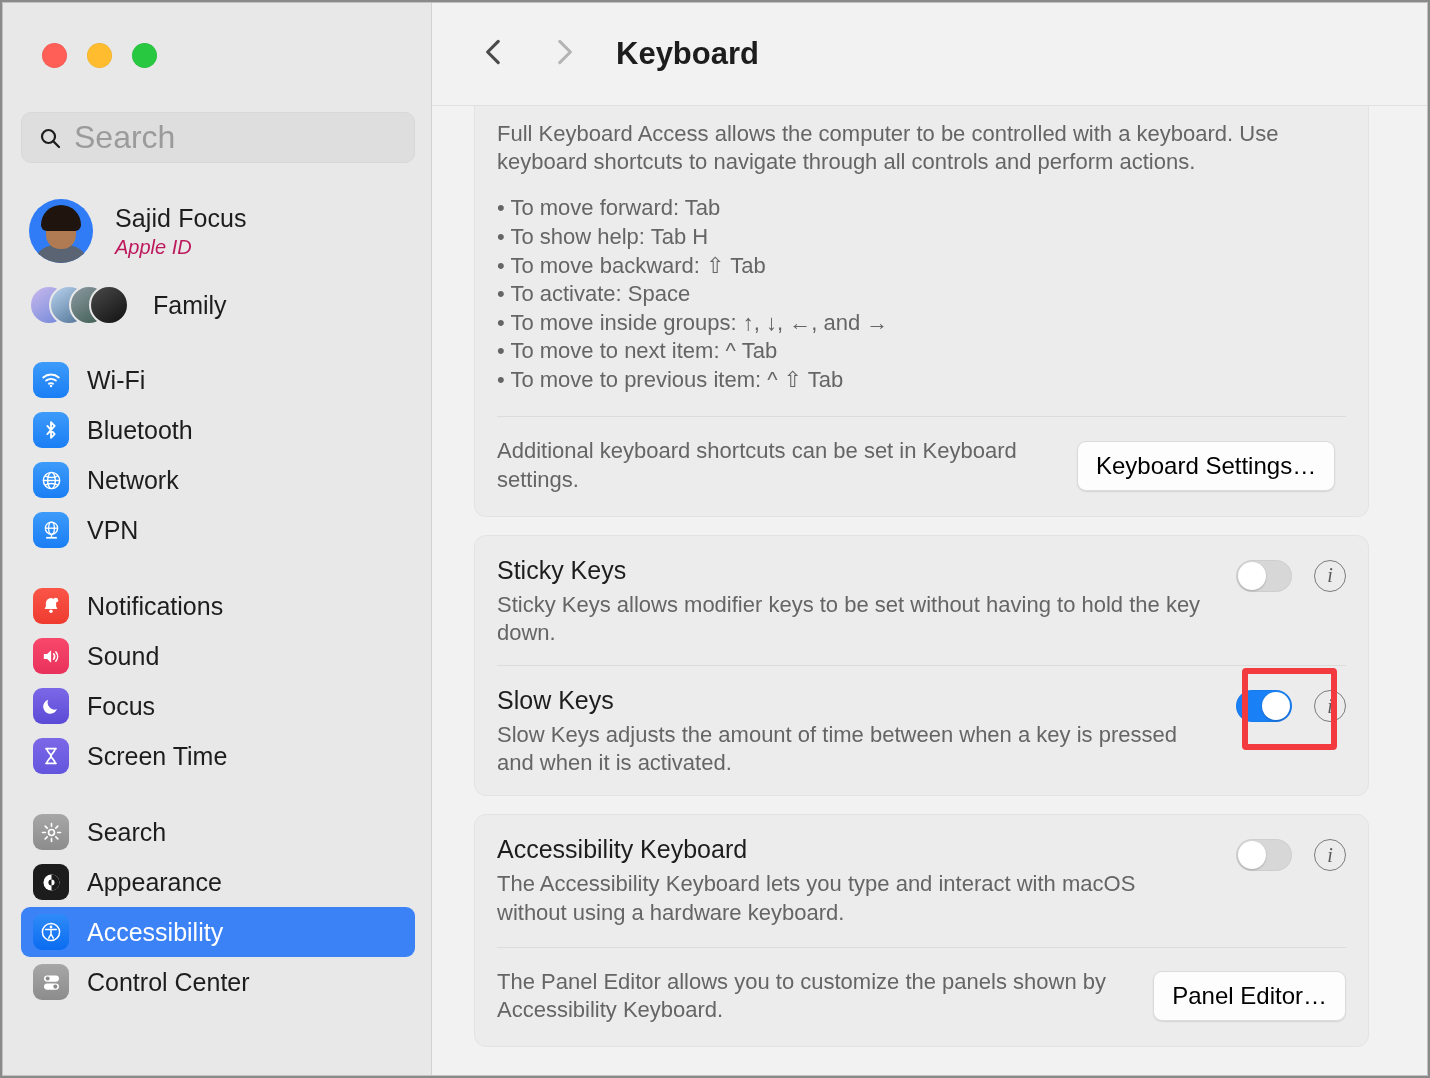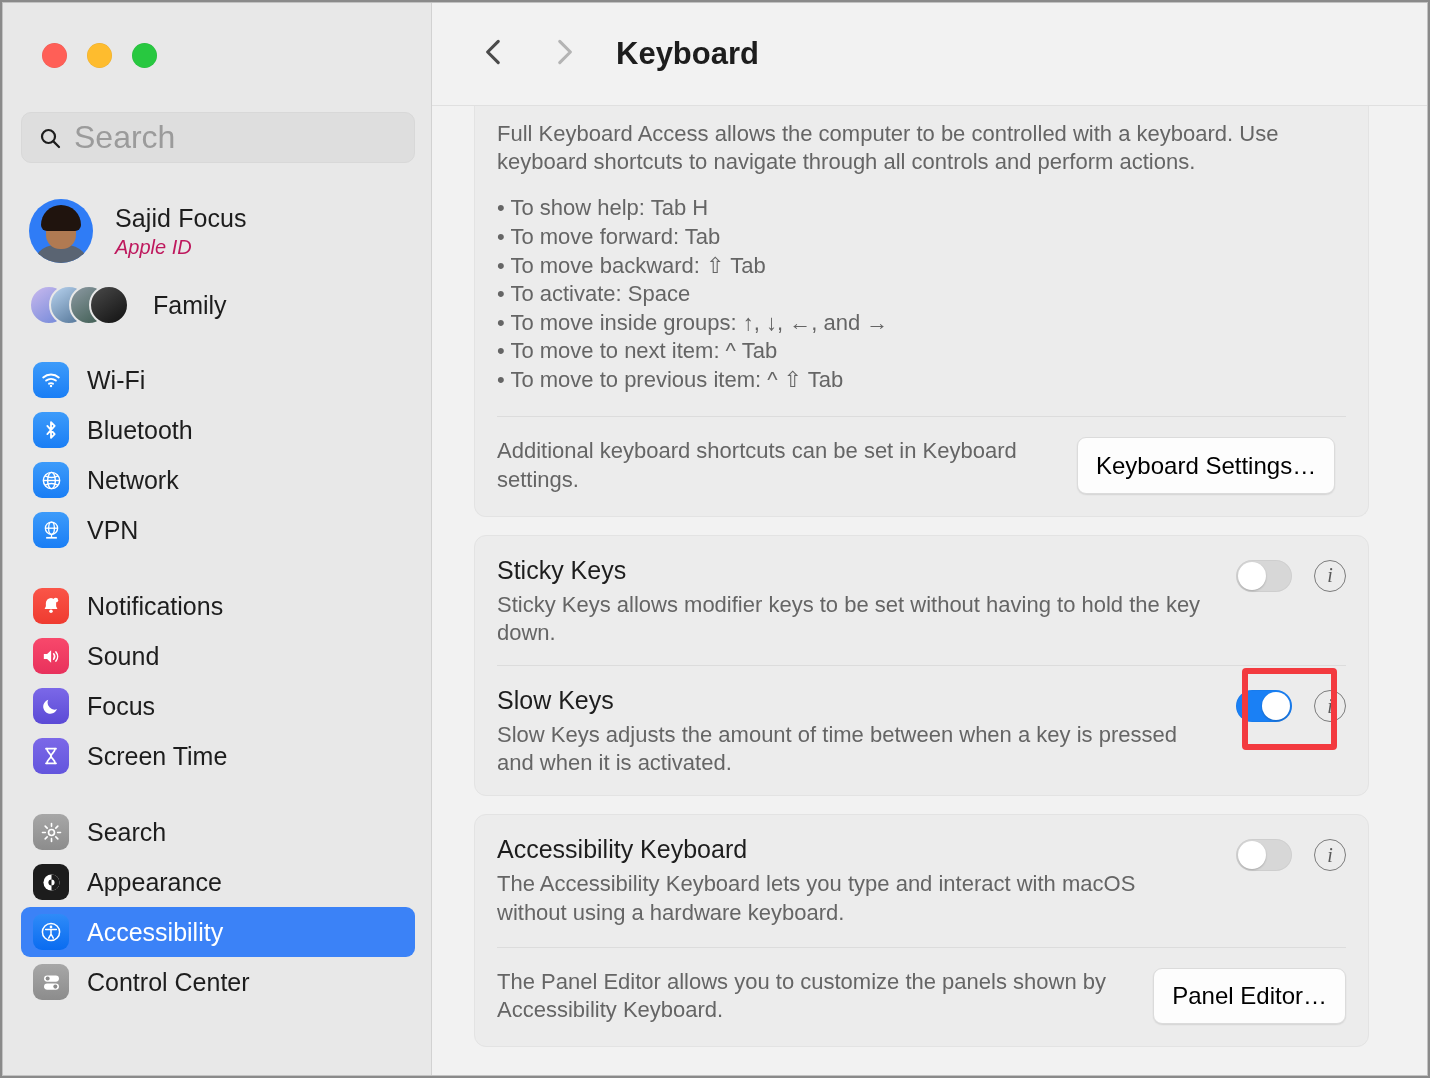--- a/index.html
+++ b/index.html
@@ -186,21 +186,21 @@
   .bullet {
     font-size: 22px; color: #656565;
     line-height: 1.30;
     white-space: nowrap;
   }
   .divider {
     height: 1px; background: #dcdcdc;
     margin: 16px 22px 0 22px;
   }
   .row-with-button {
-    display: flex; 
+    display: flex; align-items: center;
     padding: 20px 22px 22px 22px;
     gap: 20px;
   }
   .row-with-button .rb-text { flex: 1; max-width: 620px; }
   .btn {
     background: #fdfdfd;
     border: 1px solid #dbdbdb;
     border-radius: 9px;
     padding: 10px 18px;
     font-size: 24px;
@@ -460,22 +460,22 @@
       <div class="page-title">Keyboard</div>
     </div>
 
     <div class="content">
 
       <div class="card first">
         <div class="desc-block">
           <div class="body-text">Full Keyboard Access allows the computer to be controlled with a keyboard. Use keyboard shortcuts to navigate through all controls and perform actions.</div>
         </div>
         <div class="bullets">
+          <div class="bullet">• To move forward: Tab</div>
           <div class="bullet">• To show help: Tab H</div>
-          <div class="bullet">• To move forward: Tab</div>
           <div class="bullet">• To move backward: ⇧ Tab</div>
           <div class="bullet">• To activate: Space</div>
           <div class="bullet">• To move inside groups: ↑, ↓, ←, and →</div>
           <div class="bullet">• To move to next item: ^ Tab</div>
           <div class="bullet">• To move to previous item: ^ ⇧ Tab</div>
         </div>
         <div class="divider"></div>
         <div class="row-with-button">
           <div class="rb-text body-text" style="max-width:560px">Additional keyboard shortcuts can be set in Keyboard settings.</div>
           <button class="btn">Keyboard Settings…</button>

